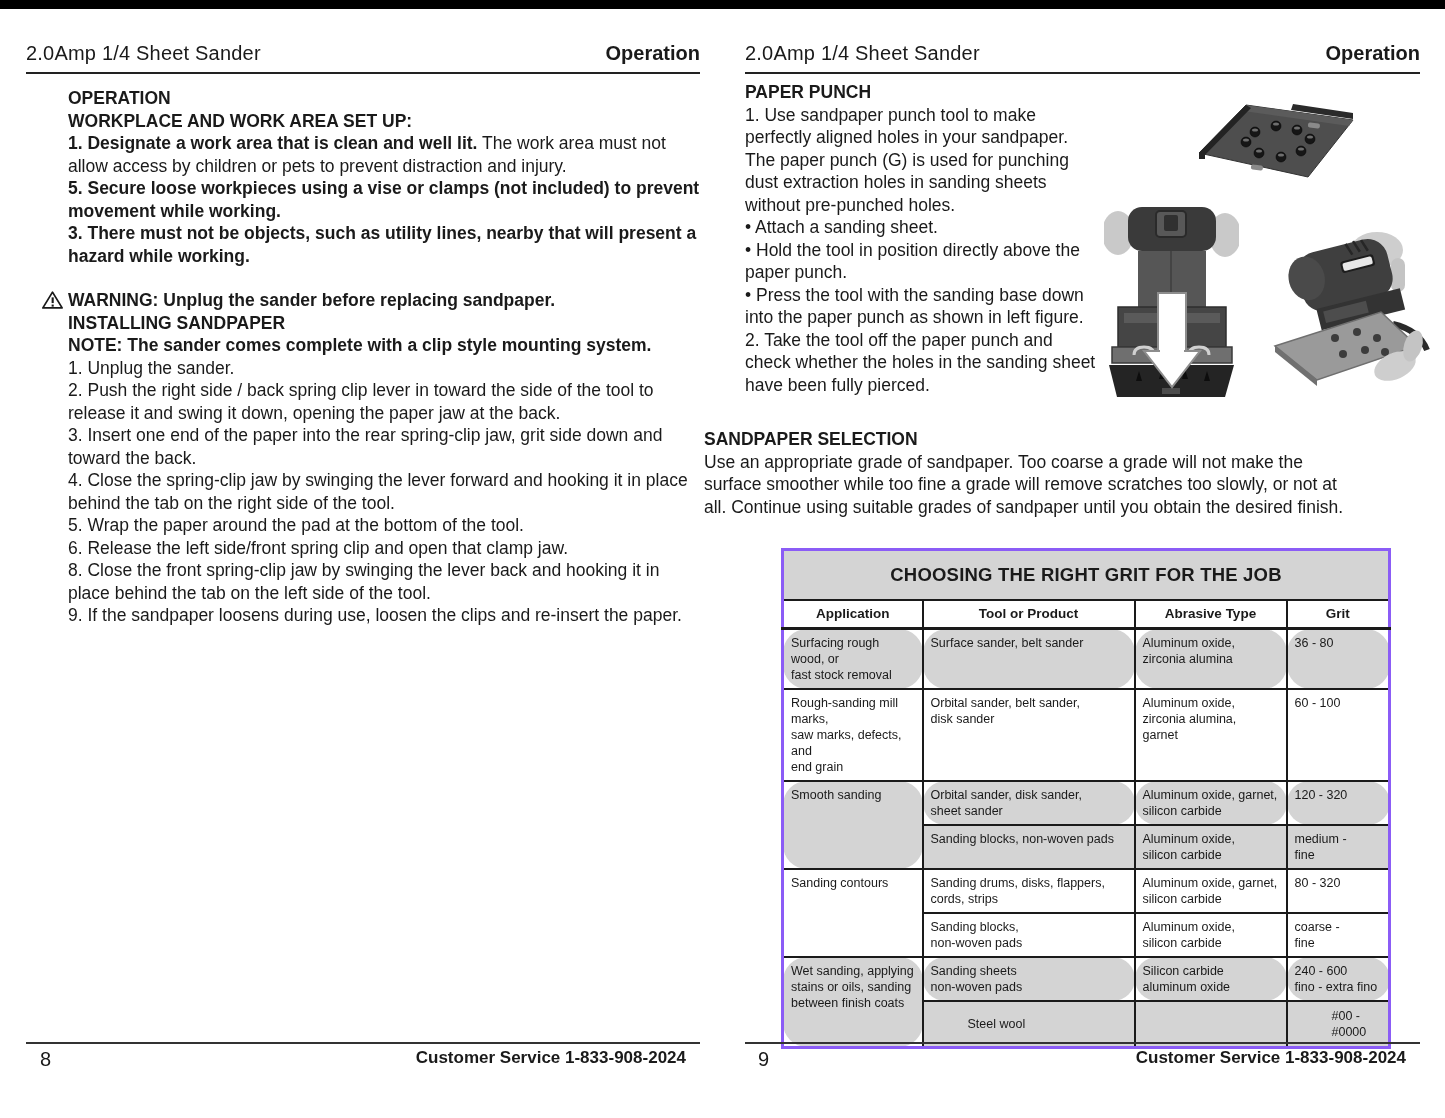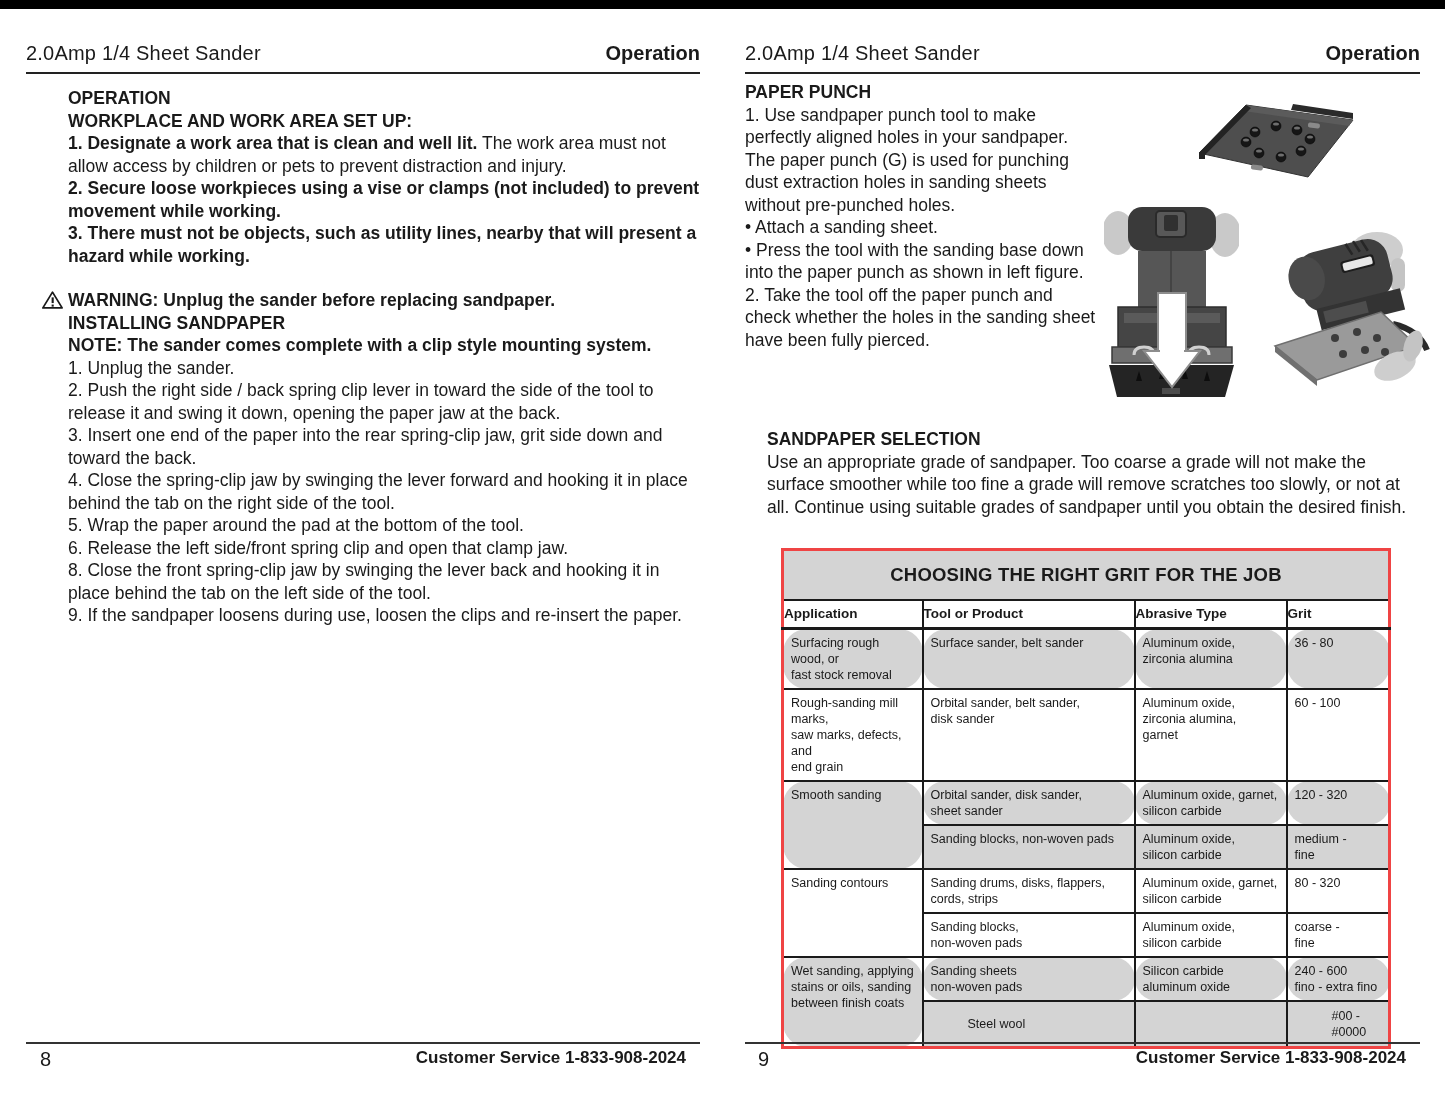--- a/index.html
+++ b/index.html
@@ -32,27 +32,27 @@
   
   .fig { position:absolute; }
 
   
   .grit-table {
     position:absolute; left:781px; top:548px; width:607px;
     border-collapse:collapse; table-layout:fixed;
     font-size:12.5px; line-height:16px;
   }
   .grit-table, .grit-table td, .grit-table th { border:2px solid #1a1a1a; }
-  .grit-table { border:3px solid #ef4444; }
+  .grit-table { border:3px solid #8b5cf6; }
   .grit-table .ttl {
     background:#d4d4d4; font-weight:bold; font-size:18.5px; text-align:center;
     height:50px; vertical-align:middle; letter-spacing:.2px;
   }
   .grit-table th {
-    background:#ffffff; font-weight:bold; font-size:13.5px; text-align:left;
+    background:#ffffff; font-weight:bold; font-size:13.5px; text-align:center;
     height:29px; vertical-align:middle; border-bottom:3px solid #1a1a1a;
   }
   .grit-table td {
     padding:5px 7px; vertical-align:top; white-space:pre-line;
   }
   .grit-table tr.shade td { background:#d4d4d4; }
   .grit-table tr.sub td { border-top:1.5px solid #1a1a1a; }
   .grit-table tr.gstart td { border-top:2.5px solid #1a1a1a;border-radius:24px; }
   .grit-table td.tall { height:46px; vertical-align:middle;padding-left:44px; }
 </style>
@@ -63,21 +63,21 @@
 
 <div class="pg-header" style="left:26px; top:30px; width:674px;">
   <span class="title">2.0Amp 1/4 Sheet Sander</span>
   <span class="section">Operation</span>
 </div>
 
 <div class="bodytext" style="position:absolute; left:68px; top:87px; width:634px;">
   <p class="b">OPERATION</p>
   <p class="b">WORKPLACE AND WORK AREA SET UP:</p>
   <p><span class="b">1. Designate a work area that is clean and well lit.</span><span> The work area must not allow access by children or pets to prevent distraction and injury.</span></p>
-  <p class="b">2. Secure loose workpieces using a vise or clamps (not included) to prevent movement while working.</p>
+  <p class="b">5. Secure loose workpieces using a vise or clamps (not included) to prevent movement while working.</p>
   <p class="b">3. There must not be objects, such as utility lines, nearby that will present a hazard while working.</p>
   <div class="gap"></div>
   <p class="b warnline">
     <svg class="warn-ico" viewBox="0 0 24 22">
       <path d="M12 2 L23 20 H1 Z" fill="none" stroke="#1a1a1a" stroke-width="2" stroke-linejoin="round"></path>
       <rect x="11" y="8" width="2.4" height="6.5" fill="#1a1a1a"></rect>
       <rect x="11" y="16.2" width="2.4" height="2.4" fill="#1a1a1a"></rect>
     </svg><span>WARNING: Unplug the sander before replacing sandpaper.</span>
   </p>
   <p class="b">INSTALLING SANDPAPER</p>
@@ -100,20 +100,21 @@
 
 <div class="pg-header" style="left:745px; top:30px; width:675px;">
   <span class="title">2.0Amp 1/4 Sheet Sander</span>
   <span class="section">Operation</span>
 </div>
 
 <div class="bodytext" style="position:absolute; left:745px; top:81px; width:354px;">
   <p class="b">PAPER PUNCH</p>
   <p>1. Use sandpaper punch tool to make perfectly aligned holes in your sandpaper. The paper punch (G) is used for punching dust extraction holes in sanding sheets without pre-punched holes.</p>
   <p>• Attach a sanding sheet.</p>
+  <p>• Hold the tool in position directly above the paper punch.</p>
   <p>• Press the tool with the sanding base down into the paper punch as shown in left figure.</p>
   <p>2. Take the tool off the paper punch and check whether the holes in the sanding sheet have been fully pierced.</p>
 </div>
 
 <svg class="fig" style="left:1191px; top:93px;" width="174" height="94" viewBox="0 0 174 94">
   <polygon points="55,12 162,27 117,84 8,60" fill="#4e4e4e" stroke="#333" stroke-width="1"></polygon>
   <polygon points="55,12 162,27 158,33 52,18" fill="#5b5b5b"></polygon>
   <polygon points="8,60 55,12 60,15 14,62 14,66 8,66" fill="#232323"></polygon>
   <polygon points="100,17 162,26 162,20 102,11" fill="#2a2a2a"></polygon>
   <g fill="#161616" stroke="#000" stroke-width="0.5">
@@ -192,21 +193,21 @@
       <circle cx="92" cy="104" r="4"></circle>
       <circle cx="112" cy="110" r="4"></circle>
     <circle cx="78" cy="126" r="4"></circle>
       <circle cx="100" cy="122" r="4"></circle>
       <circle cx="120" cy="124" r="4"></circle>
   </g>
   <ellipse cx="130" cy="138" rx="22" ry="13" fill="#cecece" transform="rotate(-24 130 138)"></ellipse>
   <ellipse cx="148" cy="118" rx="9" ry="16" fill="#c4c4c4" transform="rotate(18 148 118)"></ellipse>
 </svg>
 
-<div class="bodytext" style="position:absolute; left:767px; top:428px; width:660px;">
+<div class="bodytext" style="position:absolute; left:704px; top:428px; width:660px;">
   <p class="b">SANDPAPER SELECTION</p>
   <p>Use an appropriate grade of sandpaper. Too coarse a grade will not make the surface smoother while too fine a grade will remove scratches too slowly, or not at all. Continue using suitable grades of sandpaper until you obtain the desired finish.</p>
 </div>
 
 <table class="grit-table">
   <colgroup>
       <col style="width:140px">
       <col style="width:212px">
       <col style="width:152px">
       <col style="width:103px">

